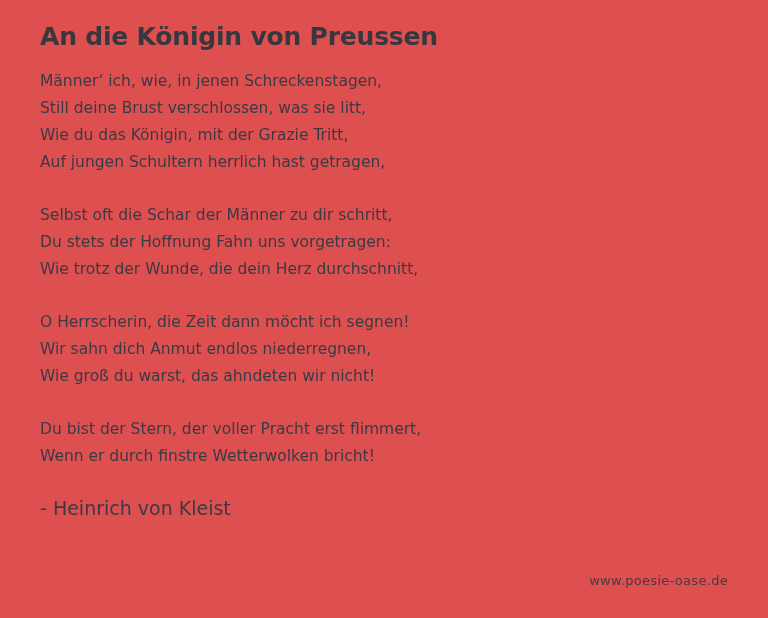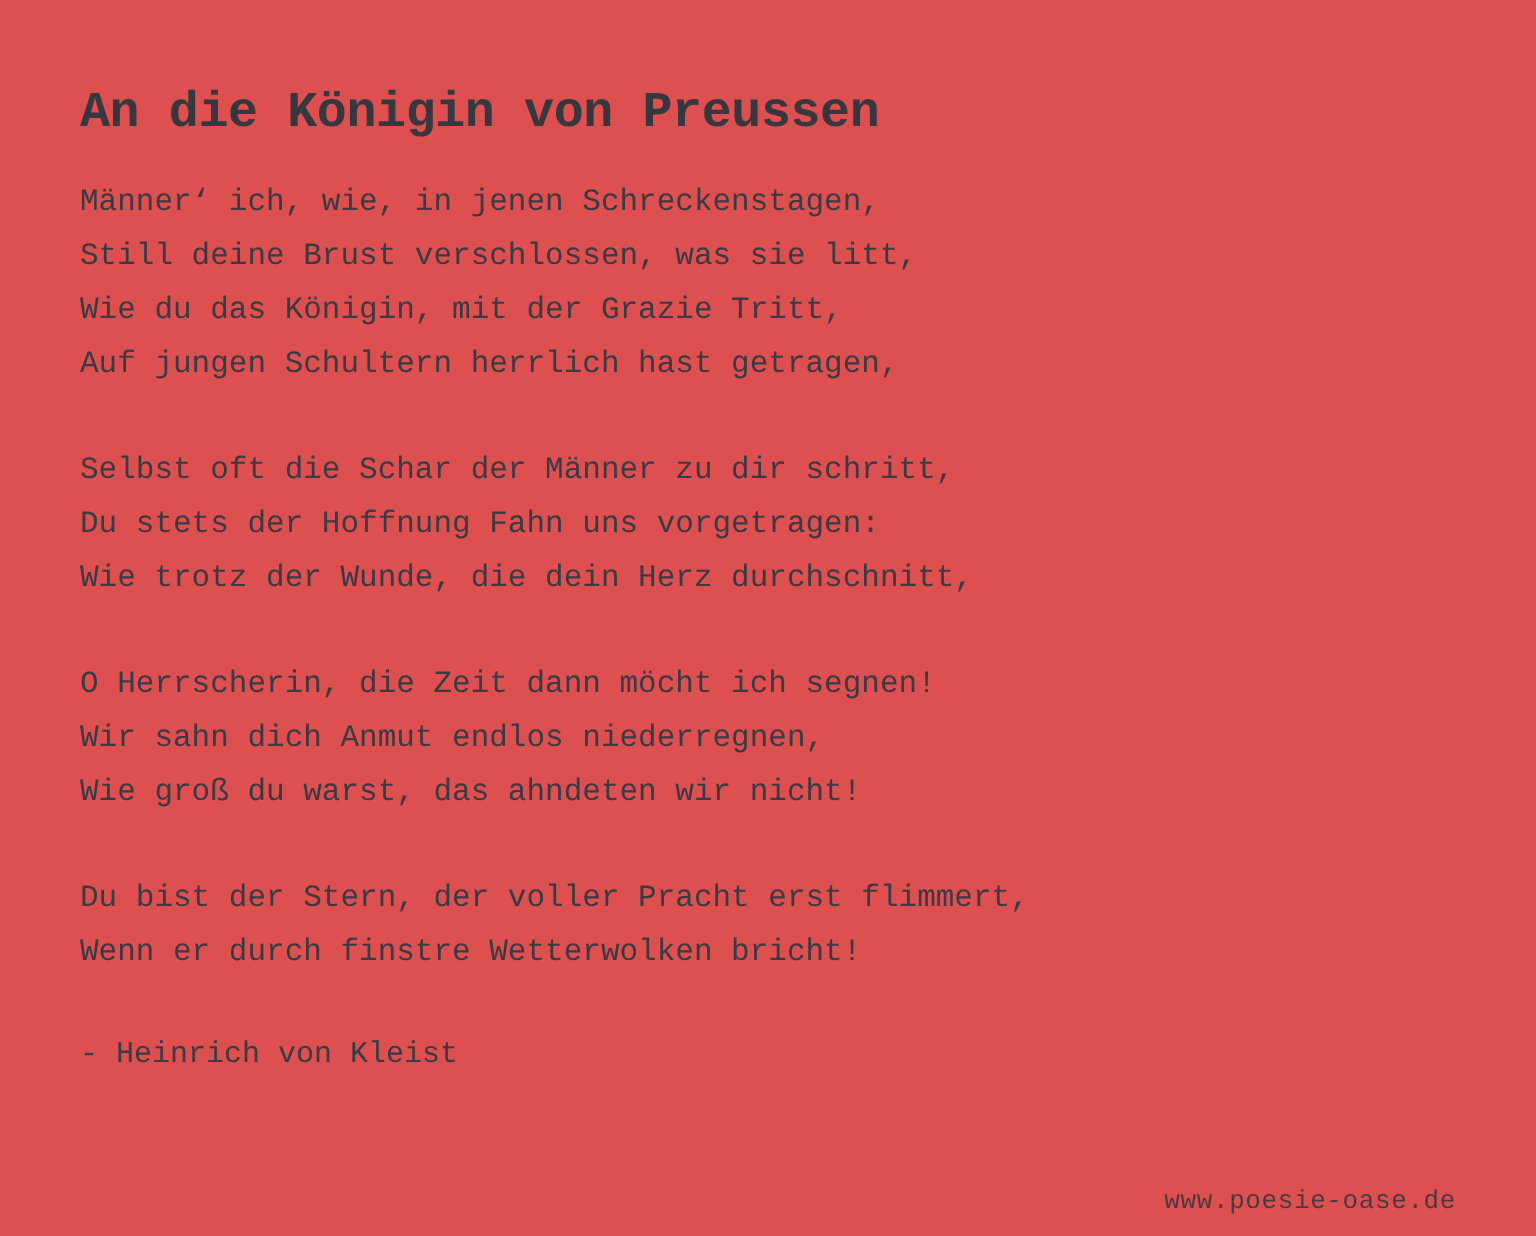--- a/index.html
+++ b/index.html
@@ -11,52 +11,51 @@
     height: 618px;
     background: #de4f4f;
     font-family: "DejaVu Sans", sans-serif;
     overflow: hidden;
   }
   .poem-card {
     position: relative;
     width: 768px;
     height: 618px;
     box-sizing: border-box;
-    padding: 42px 40px 20px 40px;
+    padding: 22px 40px 20px 40px;
     background: #de4f4f;
     color: #3c3c46;
-    font-family: Liberation Mono, monospace;
   }
   .poem-title {
     font-size: 25px;
     font-weight: bold;
     color: #37373f;
     letter-spacing: -0.2px;
     margin: 0 0 16px 0;
     line-height: 1.2;
   }
   .stanza {
     margin: 0 0 26px 0;
   }
   .poem-line {
     font-size: 15.5px;
     line-height: 27px;
     color: #3a3a44;
     white-space: pre;
   }
   .poem-author {
-    font-size: 15px;
+    font-size: 19px;
     line-height: 24px;
     color: #3a3a44;
     margin-top: 6px;
   }
   .site-credit {
     position: absolute;
     right: 40px;
-    bottom: 10px;
+    bottom: 30px;
     font-size: 13px;
     color: #4a3a40;
     letter-spacing: 0.3px;
   }
 </style>
 </head>
 <body>
 
 <div class="poem-card">
 

